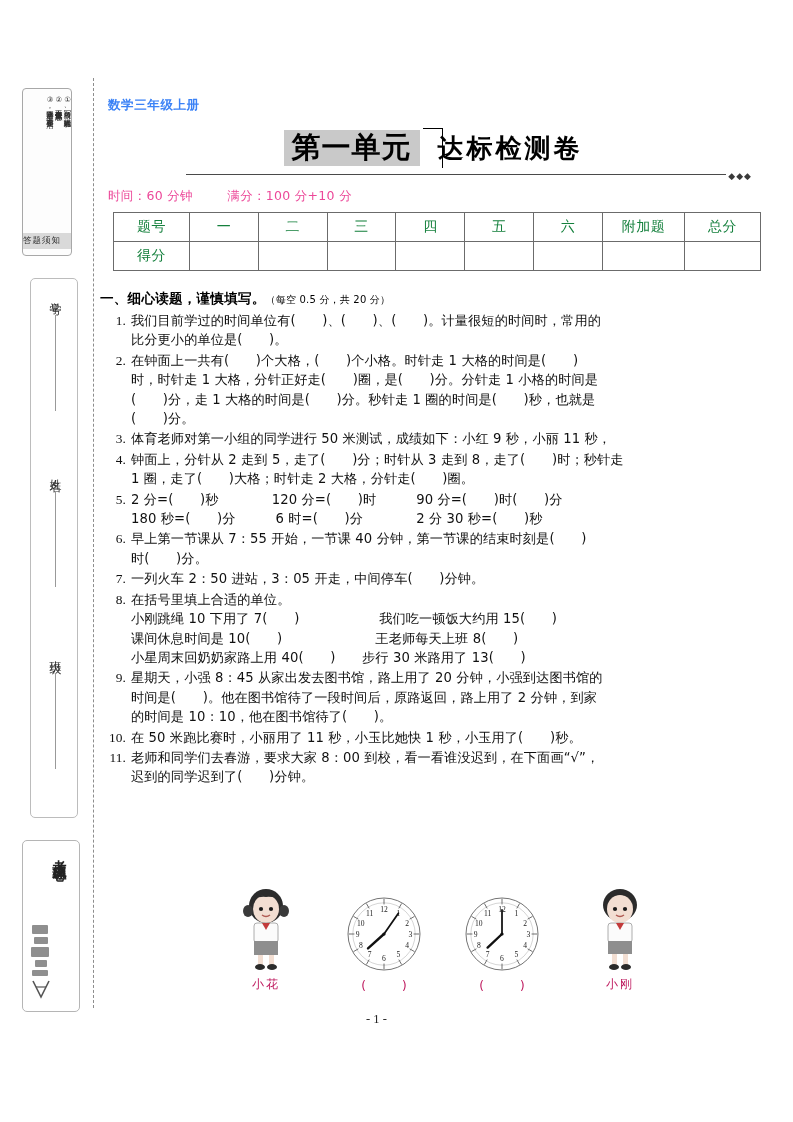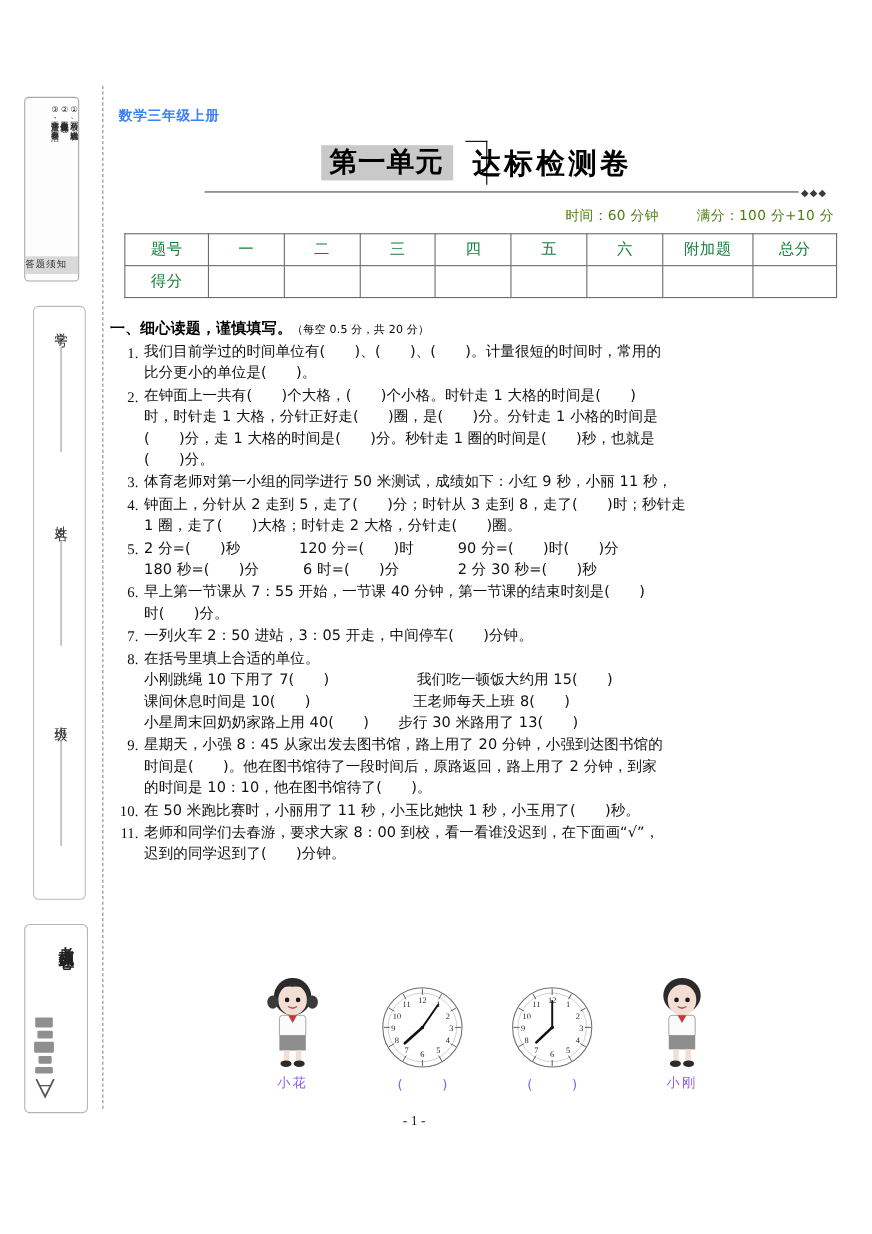--- a/index.html
+++ b/index.html
@@ -152,21 +152,21 @@
     display: flex;
     align-items: center;
     justify-content: center;
     gap: 18px;
   }
   #unit-badge {
     background: #c9c9c9;
     color: #000;
     font-family: "DejaVu Sans", sans-serif;
     font-weight: bold;
-    font-size: 25px;
+    font-size: 29px;
     letter-spacing: 1px;
     padding: 1px 8px 3px 8px;
     line-height: 1.12;
   }
   #badge-corner {
     position: absolute;
     left: 50%;
     margin-left: -10px;
     top: 2px;
     width: 20px; height: 40px;
@@ -194,24 +194,24 @@
   #title-underline .ul-dots {
     position: absolute;
     right: 6px; top: 0px;
     font-size: 9px;
     letter-spacing: 1px;
     color: #3a3a3a;
     font-family: "DejaVu Sans", sans-serif;
   }
   #meta-row {
     margin-top: 7px;
-    text-align: right;
+    text-align: left;
     font-size: 12.5px;
     letter-spacing: 0.3px;
-    color: #4d7c0f;
+    color: #ec4899;
     font-family: "DejaVu Sans", sans-serif;
   }
   #meta-row .meta-gap { display: inline-block; width: 26px; }
 
   
   #score-table {
     position: absolute;
     left: 113px; top: 212px;
     width: 648px;
     border-collapse: collapse;
@@ -287,21 +287,21 @@
     width: 96px;
     display: flex;
     flex-direction: column;
     align-items: center;
   }
   .fig-caption {
     margin-top: 5px;
     font-size: 12px;
     font-family: "DejaVu Sans", sans-serif;
     letter-spacing: 2px;
-    color: #8b5cf6;
+    color: #be185d;
   }
   .fig-caption.blankcap { letter-spacing: 0; }
 
   #page-number {
     position: absolute;
     left: 0; top: 1012px;
     width: 793px;
     text-align: center;
     padding-right: 40px;
     font-size: 12.5px;

